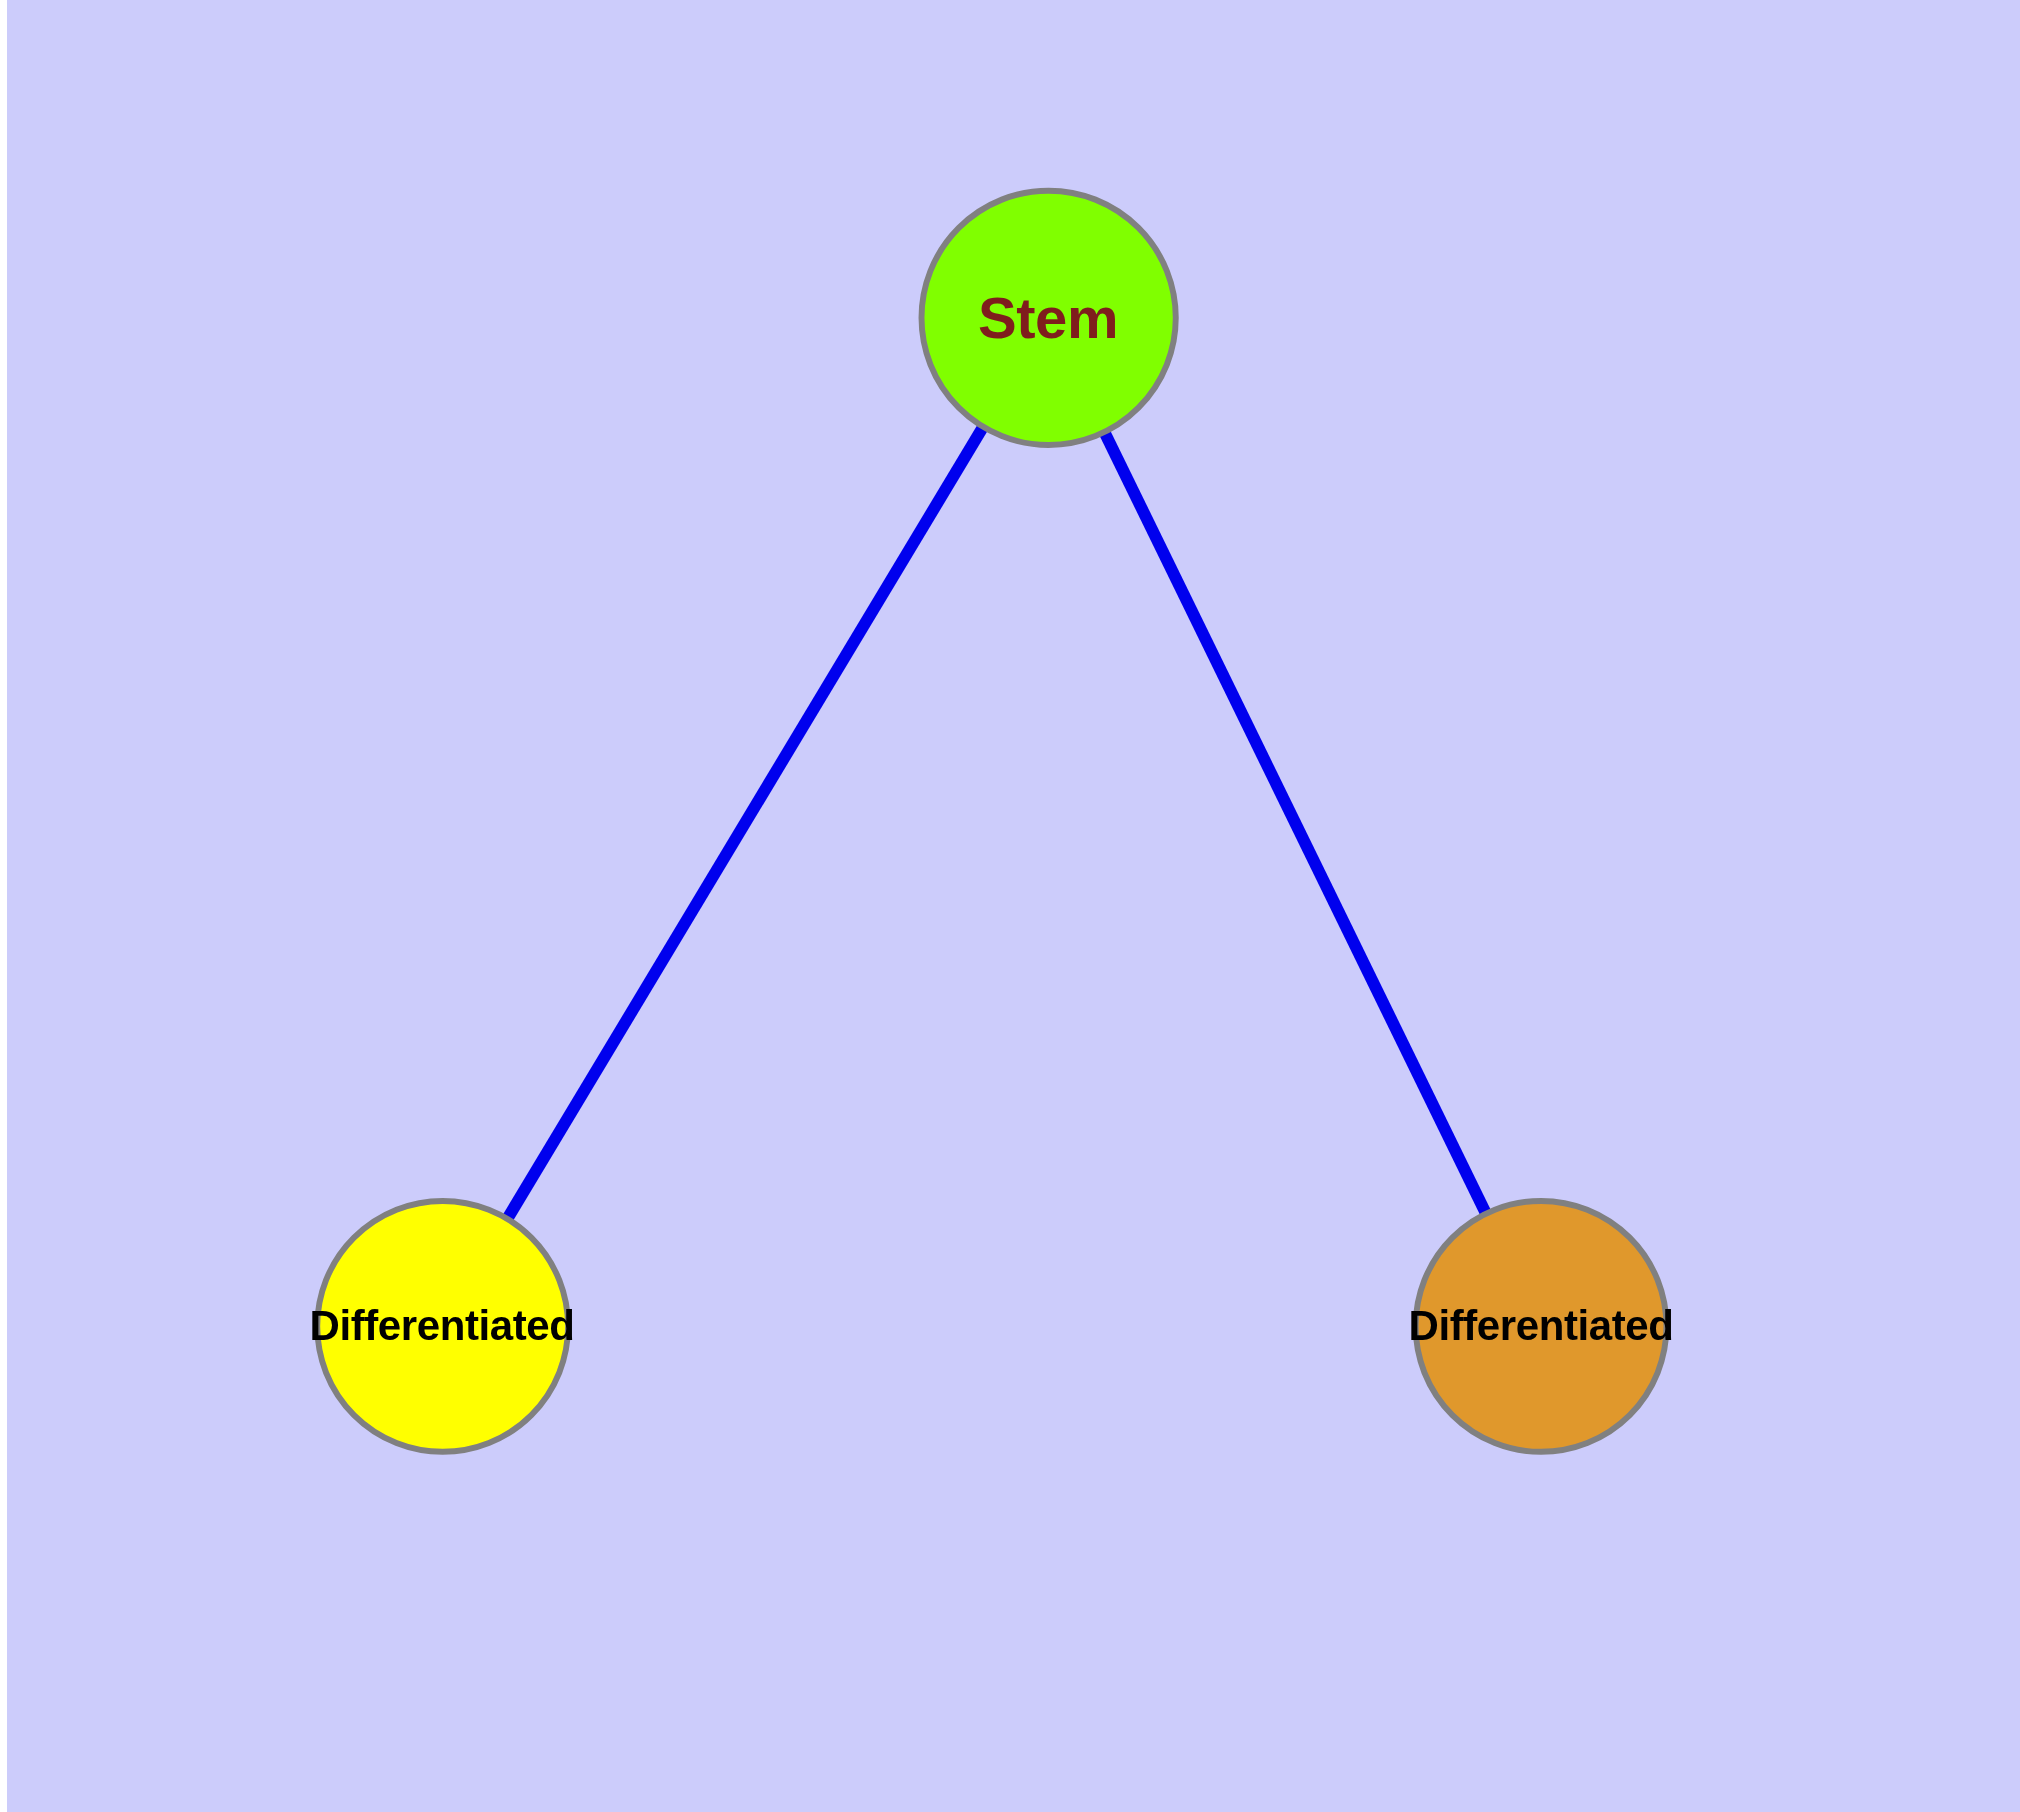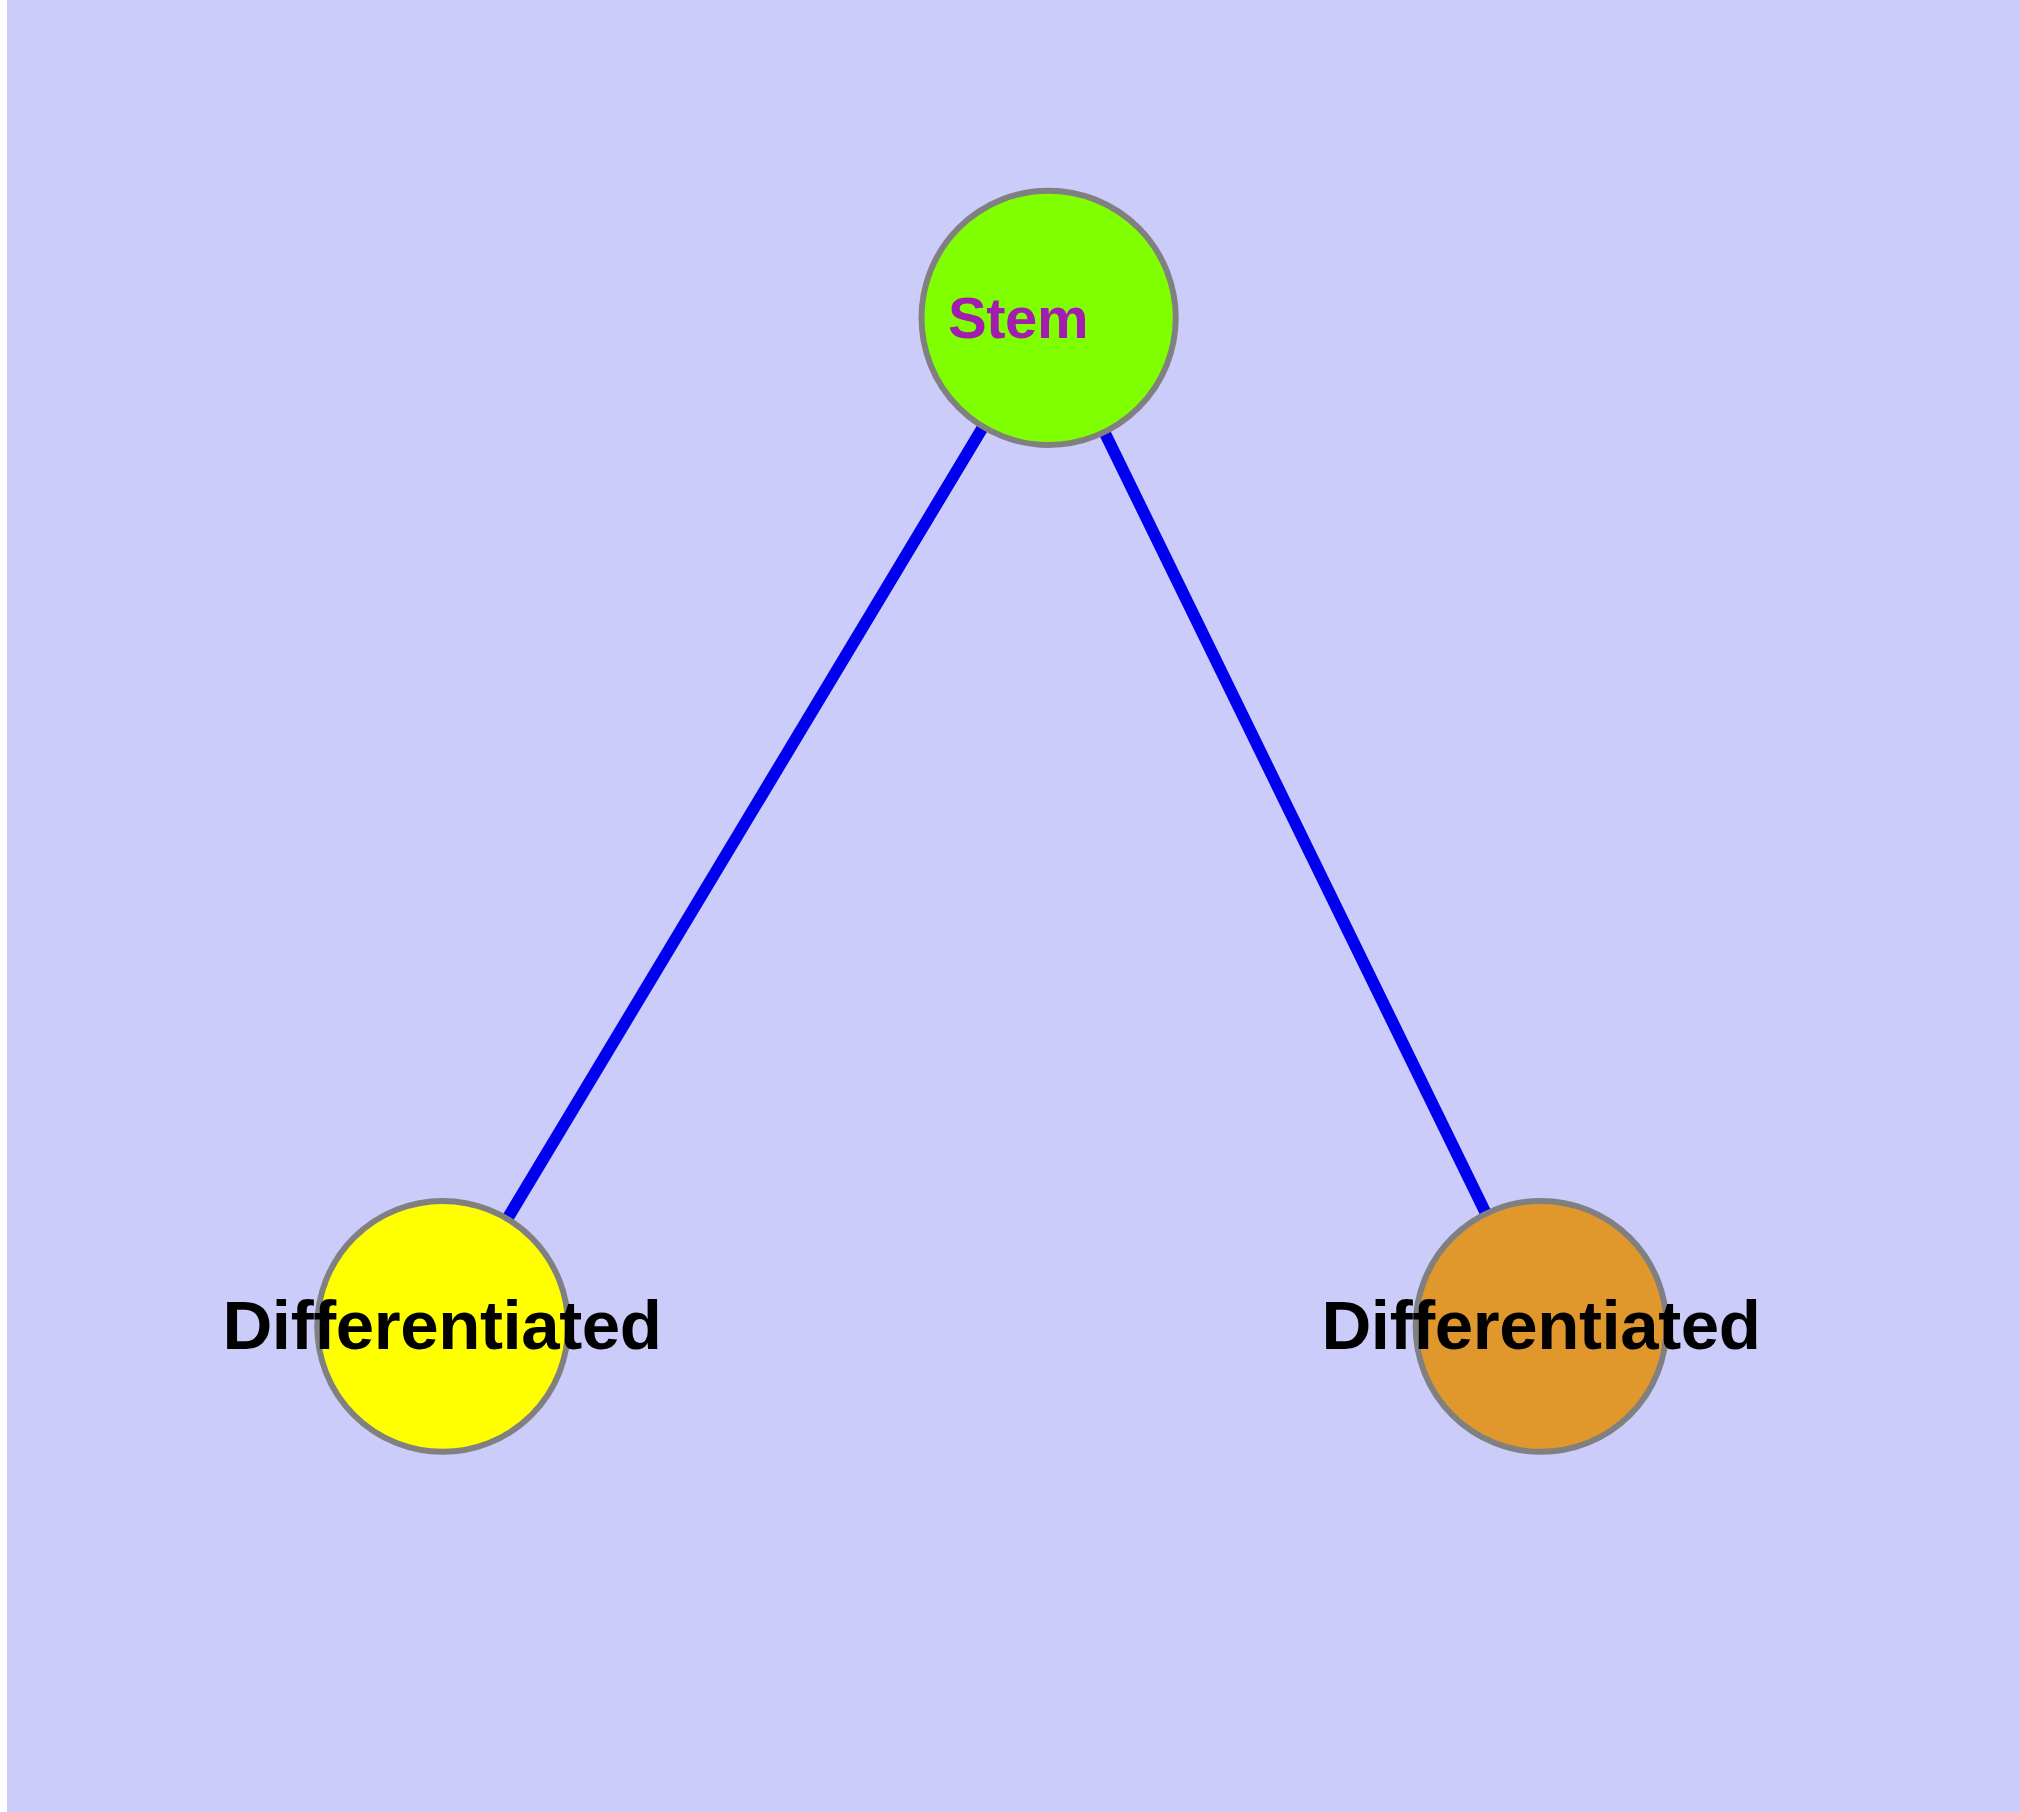--- a/index.html
+++ b/index.html
@@ -36,21 +36,21 @@
     font-weight: bold;
     font-size: 58px;
     line-height: 1.08;
     text-align: center;
     white-space: nowrap;
     transform: translate(-50%, -50%);
     letter-spacing: -0.4px;
     pointer-events: none;
   }
   .node-label.two-line {
-    font-size: 69px;
+    font-size: 42px;
   }
 </style>
 </head>
 <body>
 
 <div id="canvas">
 
   <div id="plot-background" style="background: rgb(204, 204, 251);"></div>
 
   <svg id="graph-svg" viewBox="0 0 2384 2138" xmlns="http://www.w3.org/2000/svg">
@@ -58,21 +58,21 @@
       <line id="edge-0" x1="1237" y1="375" x2="522" y2="1565" stroke="#0000ee" stroke-width="14" stroke-linecap="butt"></line>
       <line id="edge-1" x1="1237" y1="375" x2="1818" y2="1565" stroke="#0000ee" stroke-width="14" stroke-linecap="butt"></line>
     </g>
     <g id="node-layer">
       <circle id="node-0" cx="1237" cy="375" r="150" fill="#80ff00" stroke="#808080" stroke-width="7"></circle>
       <circle id="node-1" cx="522" cy="1565" r="148" fill="#ffff00" stroke="#808080" stroke-width="7"></circle>
       <circle id="node-2" cx="1818" cy="1565" r="148" fill="#e0982c" stroke="#808080" stroke-width="7"></circle>
     </g>
   </svg>
 
-  <div id="label-0" class="node-label" style="left: 1018px; top: 318px; color: #a21caf;">
+  <div id="label-0" class="node-label" style="left: 1048px; top: 318px; color: #7f1d1d;">
       <div>Stem</div>
     </div>
   <div id="label-1" class="node-label two-line" style="left: 442px; top: 1326px; color: rgb(0, 0, 0);">
       <div>Differentiated</div>
     </div>
   <div id="label-2" class="node-label two-line" style="left: 1541px; top: 1326px; color: rgb(0, 0, 0);">
       <div>Differentiated</div>
     </div>
 
 </div>

